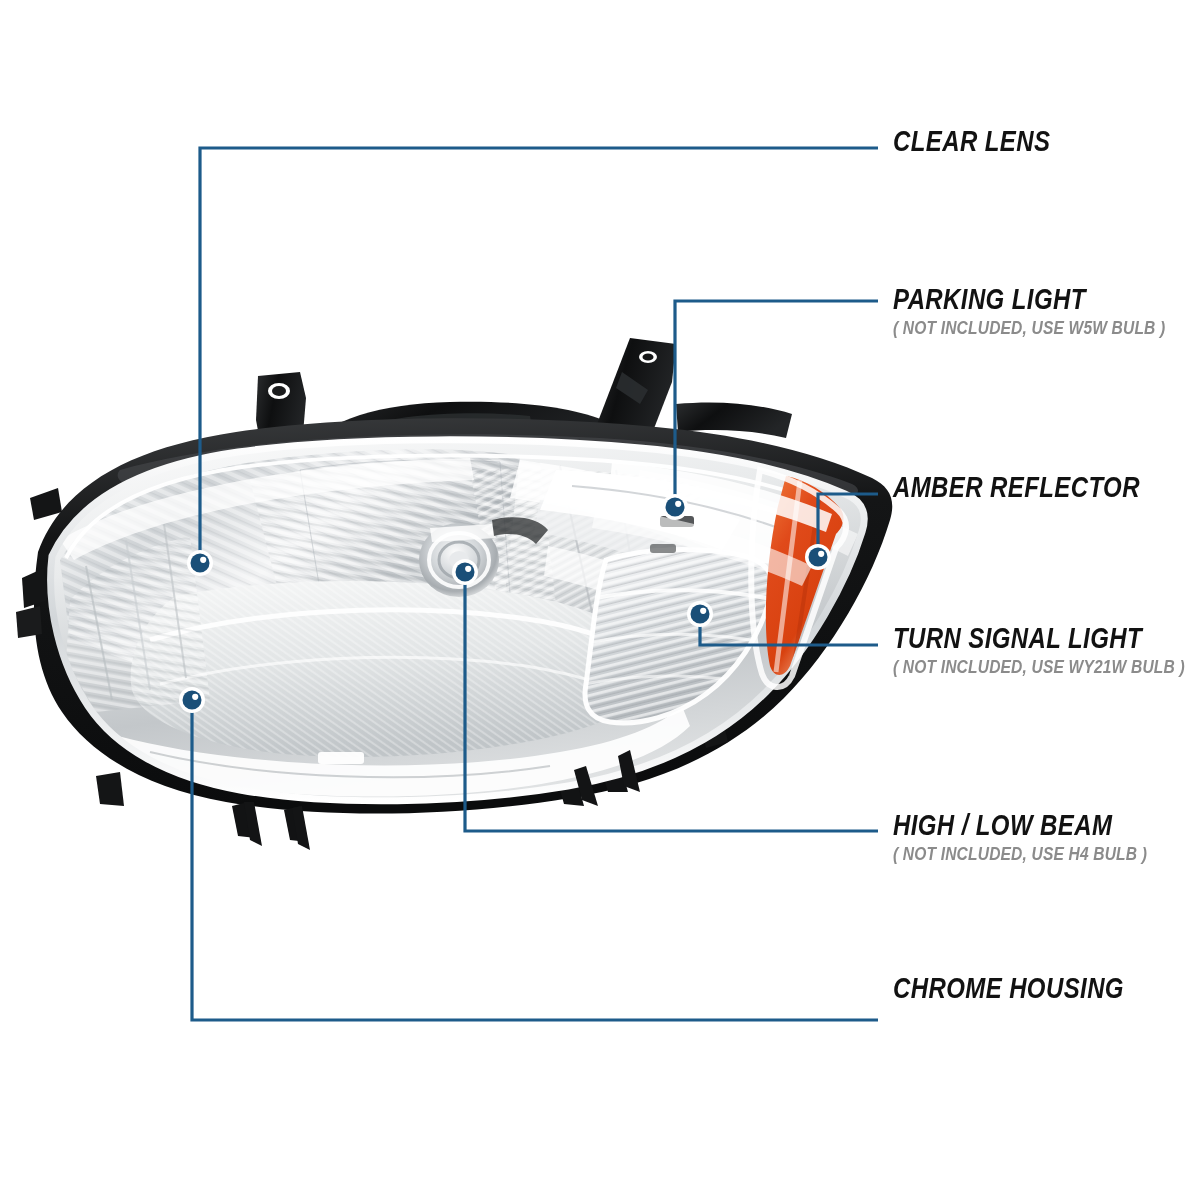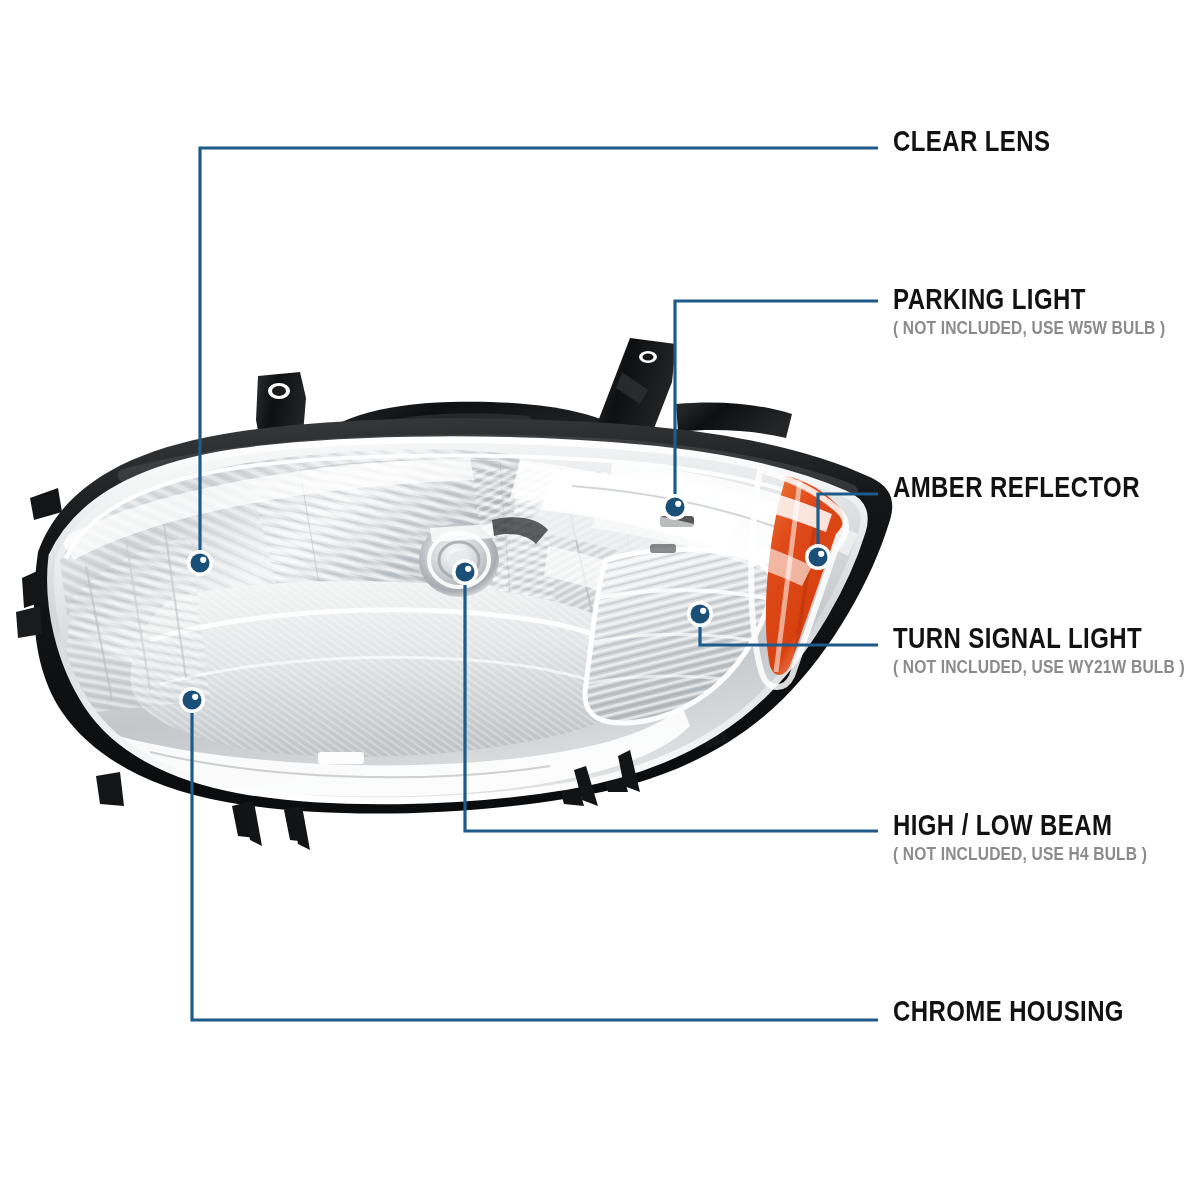--- a/index.html
+++ b/index.html
@@ -3,21 +3,21 @@
 <meta charset="utf-8">
 <style>
   html,body{margin:0;padding:0;}
   body{
     width:1200px;height:1200px;
     background:#ffffff;
     font-family:"Liberation Sans", sans-serif;
     overflow:hidden;
     position:relative;
   }
-  #stage{position:absolute;inset:0;width:1200px;height:1200px;}
+  #stage{position:absolute;inset:0;width:1200px;height:1200px;font-style:italic;}
 
   
   .callout{position:absolute;white-space:nowrap;}
   .callout .title{
     font-family:"Liberation Sans", sans-serif;
     font-weight:700;
     font-size:30px;
     letter-spacing:.5px;
     color:#121212;
     line-height:1.02;
@@ -354,18 +354,18 @@
         <div class="title">AMBER REFLECTOR</div>
       </div>
       <div class="callout" style="left: 893px; top: 623px;">
         <div class="title">TURN SIGNAL LIGHT</div>
         <div class="sub">( NOT INCLUDED, USE  WY21W  BULB )</div>
       </div>
       <div class="callout" style="left: 893px; top: 810px;">
         <div class="title">HIGH / LOW BEAM</div>
         <div class="sub">( NOT INCLUDED, USE  H4  BULB )</div>
       </div>
-      <div class="callout no-sub" style="left: 893px; top: 996px;">
+      <div class="callout no-sub" style="left: 893px; top: 973px;">
         <div class="title">CHROME HOUSING</div>
       </div>
     </div>
 
 </div>
 
 </body></html>

